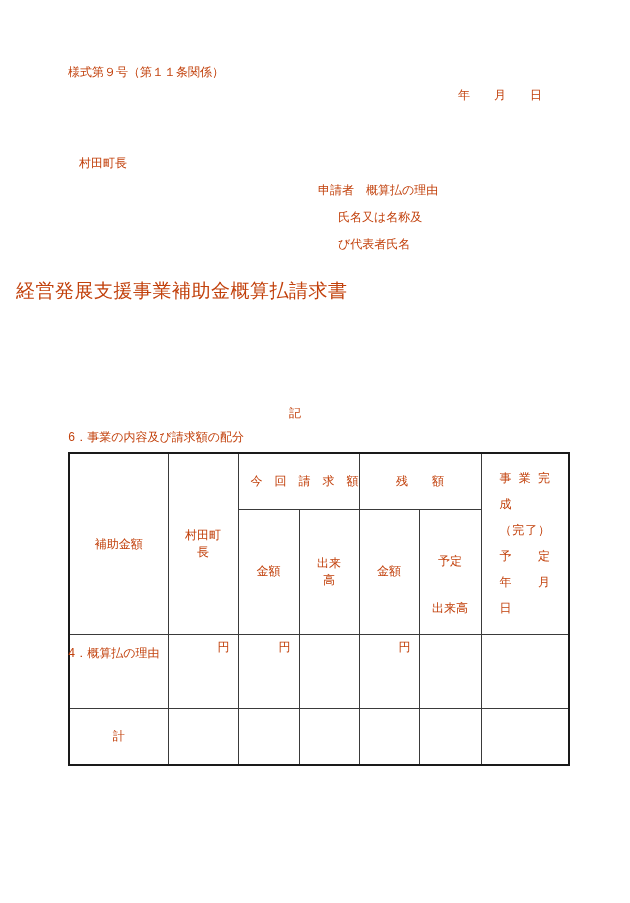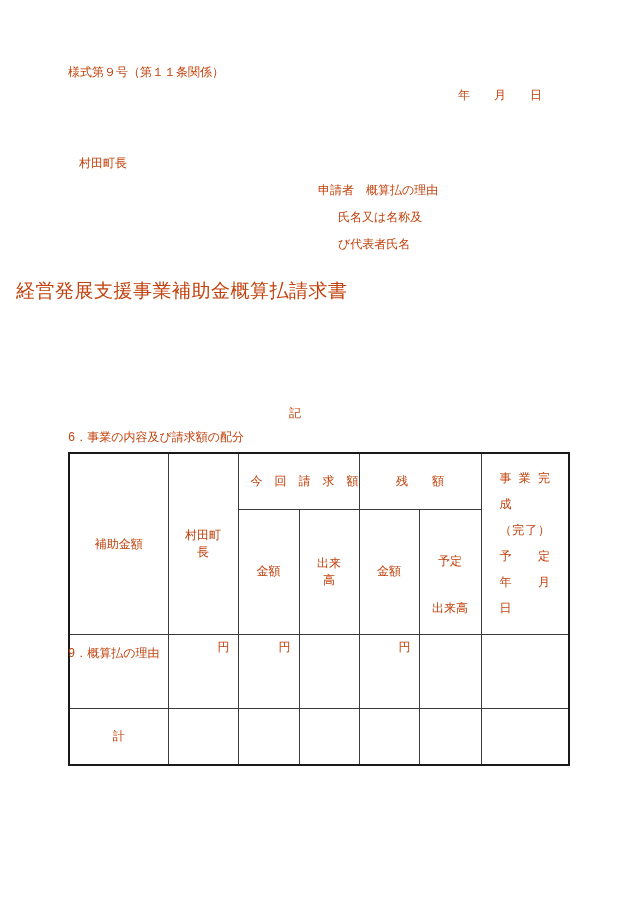--- a/index.html
+++ b/index.html
@@ -150,15 +150,15 @@
       <td></td>
       <td></td>
       <td></td>
       <td></td>
       <td></td>
       <td></td>
     </tr>
   </tbody>
     </table>
 
-  <div class="abs section-heading2">9．概算払の理由</div>
+  <div class="abs section-heading2">4．概算払の理由</div>
 
 </div>
 
 </body></html>

